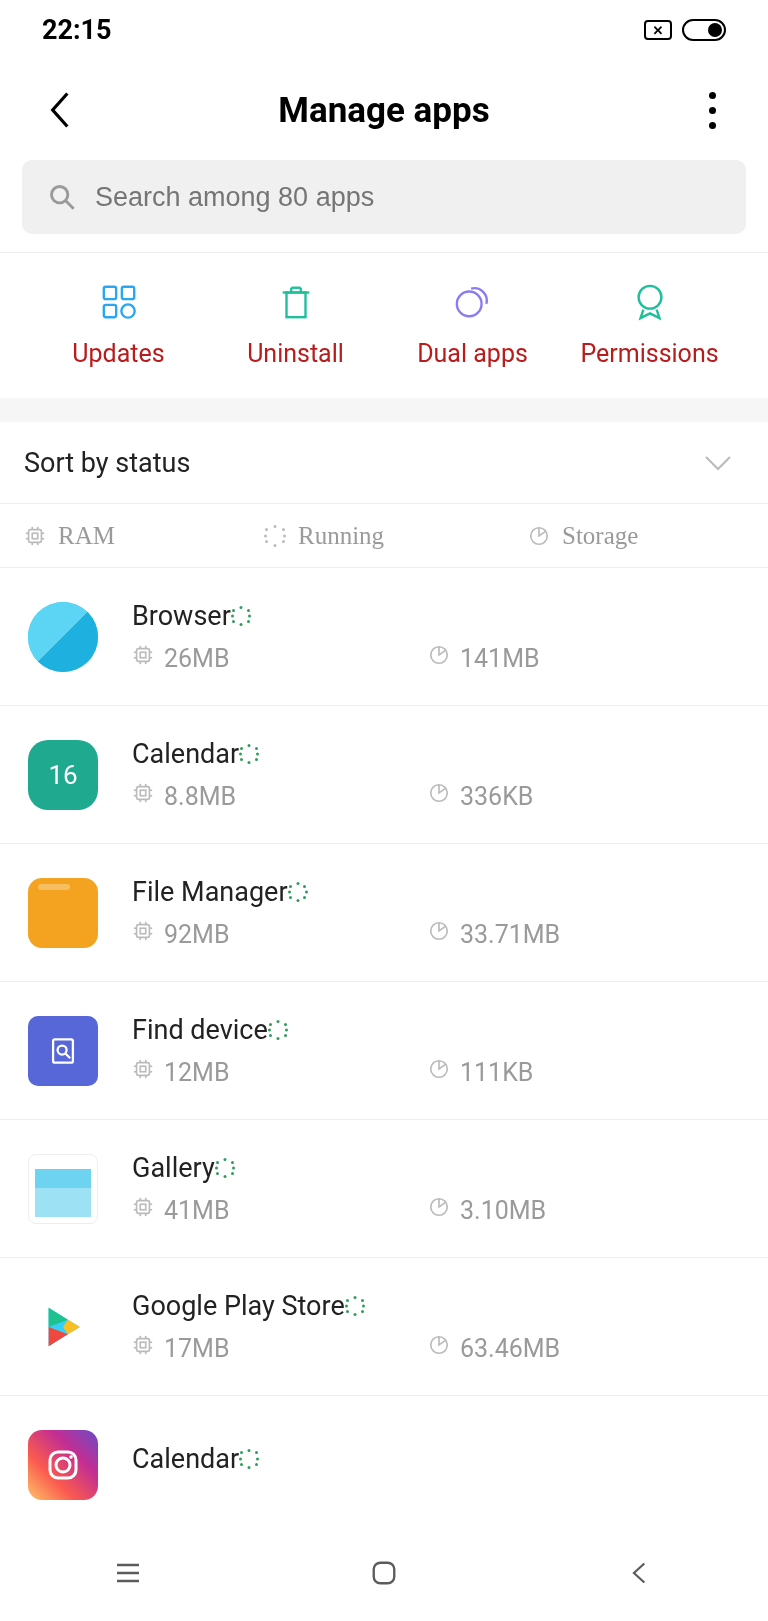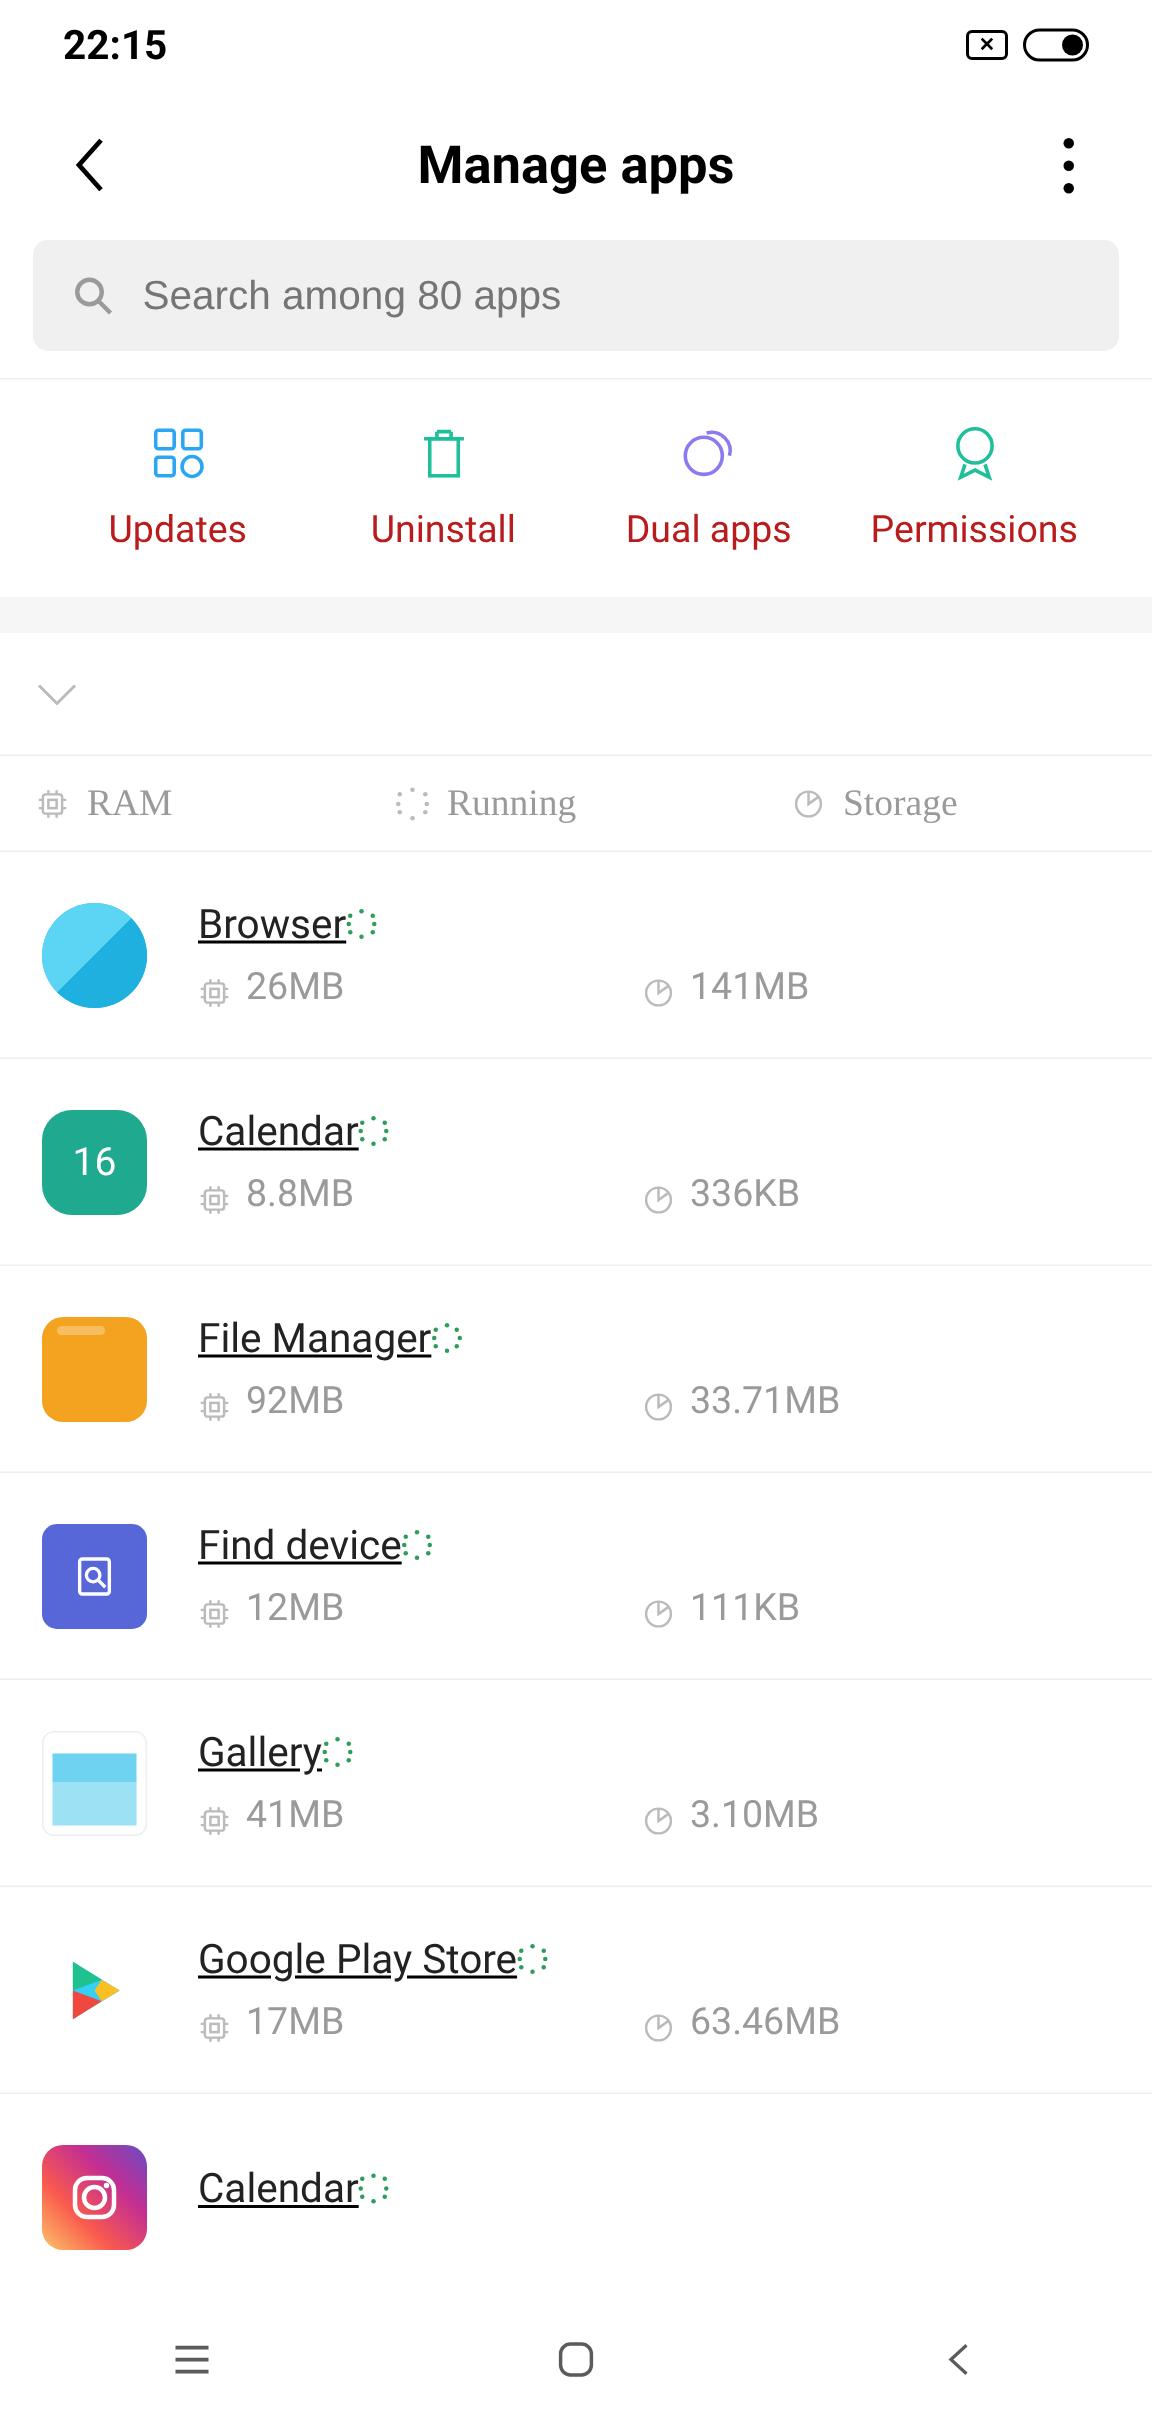--- a/index.html
+++ b/index.html
@@ -109,30 +109,30 @@
   .apps { }
   .app-row {
     height: 138px; display:flex; align-items:center; padding: 0 0 0 28px;
     border-bottom: 1px solid #eee; cursor:pointer;
   }
   .app-icon {
     width: 70px; height: 70px; border-radius: 14px; flex-shrink:0;
     display:flex; align-items:center; justify-content:center; font-size:26px; color:#fff;
   }
   .app-body { flex:1; margin-left: 34px; }
-  .app-name-row { display:flex; align-items:center; margin-bottom: 12px; text-decoration: underline; }
+  .app-name-row { display:flex; align-items:center; margin-bottom: 12px; }
   .app-name { font-size: 27px; color:#222; font-weight: 400; }
   .run-ind {
     width:20px; height:20px; position:relative;
   }
   .run-ind span {
     position:absolute; width:3px; height:3px; background:#2e9d5a; border-radius:50%;
   }
   .stats-row { display:flex; align-items:center; }
-  .stat { display:flex; align-items:flex-end; gap:10px; color:#9a9a9a; font-size:25px; }
+  .stat { display:flex; align-items:flex-start; gap:10px; color:#9a9a9a; font-size:25px; }
   .stat.ram { flex: 0 0 296px; }
   .stat svg { width:22px; height:22px; stroke:#bbb; fill:none; stroke-width:1.8; }
 
   .nav-bar {
     position:absolute; bottom:0; left:0; right:0; height:96px;
     display:flex; align-items:center; justify-content:space-around;
     background:#fff;
   }
   .nav-btn { width:50px; height:50px; display:flex; align-items:center; justify-content:center; cursor:pointer; }
   .nav-btn svg { stroke:#5b5b5b; fill:none; stroke-width:2.5; }
@@ -238,20 +238,21 @@
         <path d="M13 28 l-3 9 l10 -5 l10 5 l-3 -9"></path>
       </svg>
     </div>
     <div class="action-label">Permissions</div>
   </div>
 </div>
 
 <div class="gap-band"></div>
 
 <div class="sort-row">
+  <div class="sort-label">Sort by status</div>
   <svg viewBox="0 0 28 16">
       <polyline points="2,2 14,14 26,2"></polyline>
     </svg>
 </div>
 
 <div class="legend">
   <div class="legend-col ram">
     <svg viewBox="0 0 24 24">
         <rect x="5" y="5" width="14" height="14" rx="2"></rect>
         <rect x="9" y="9" width="6" height="6"></rect>

